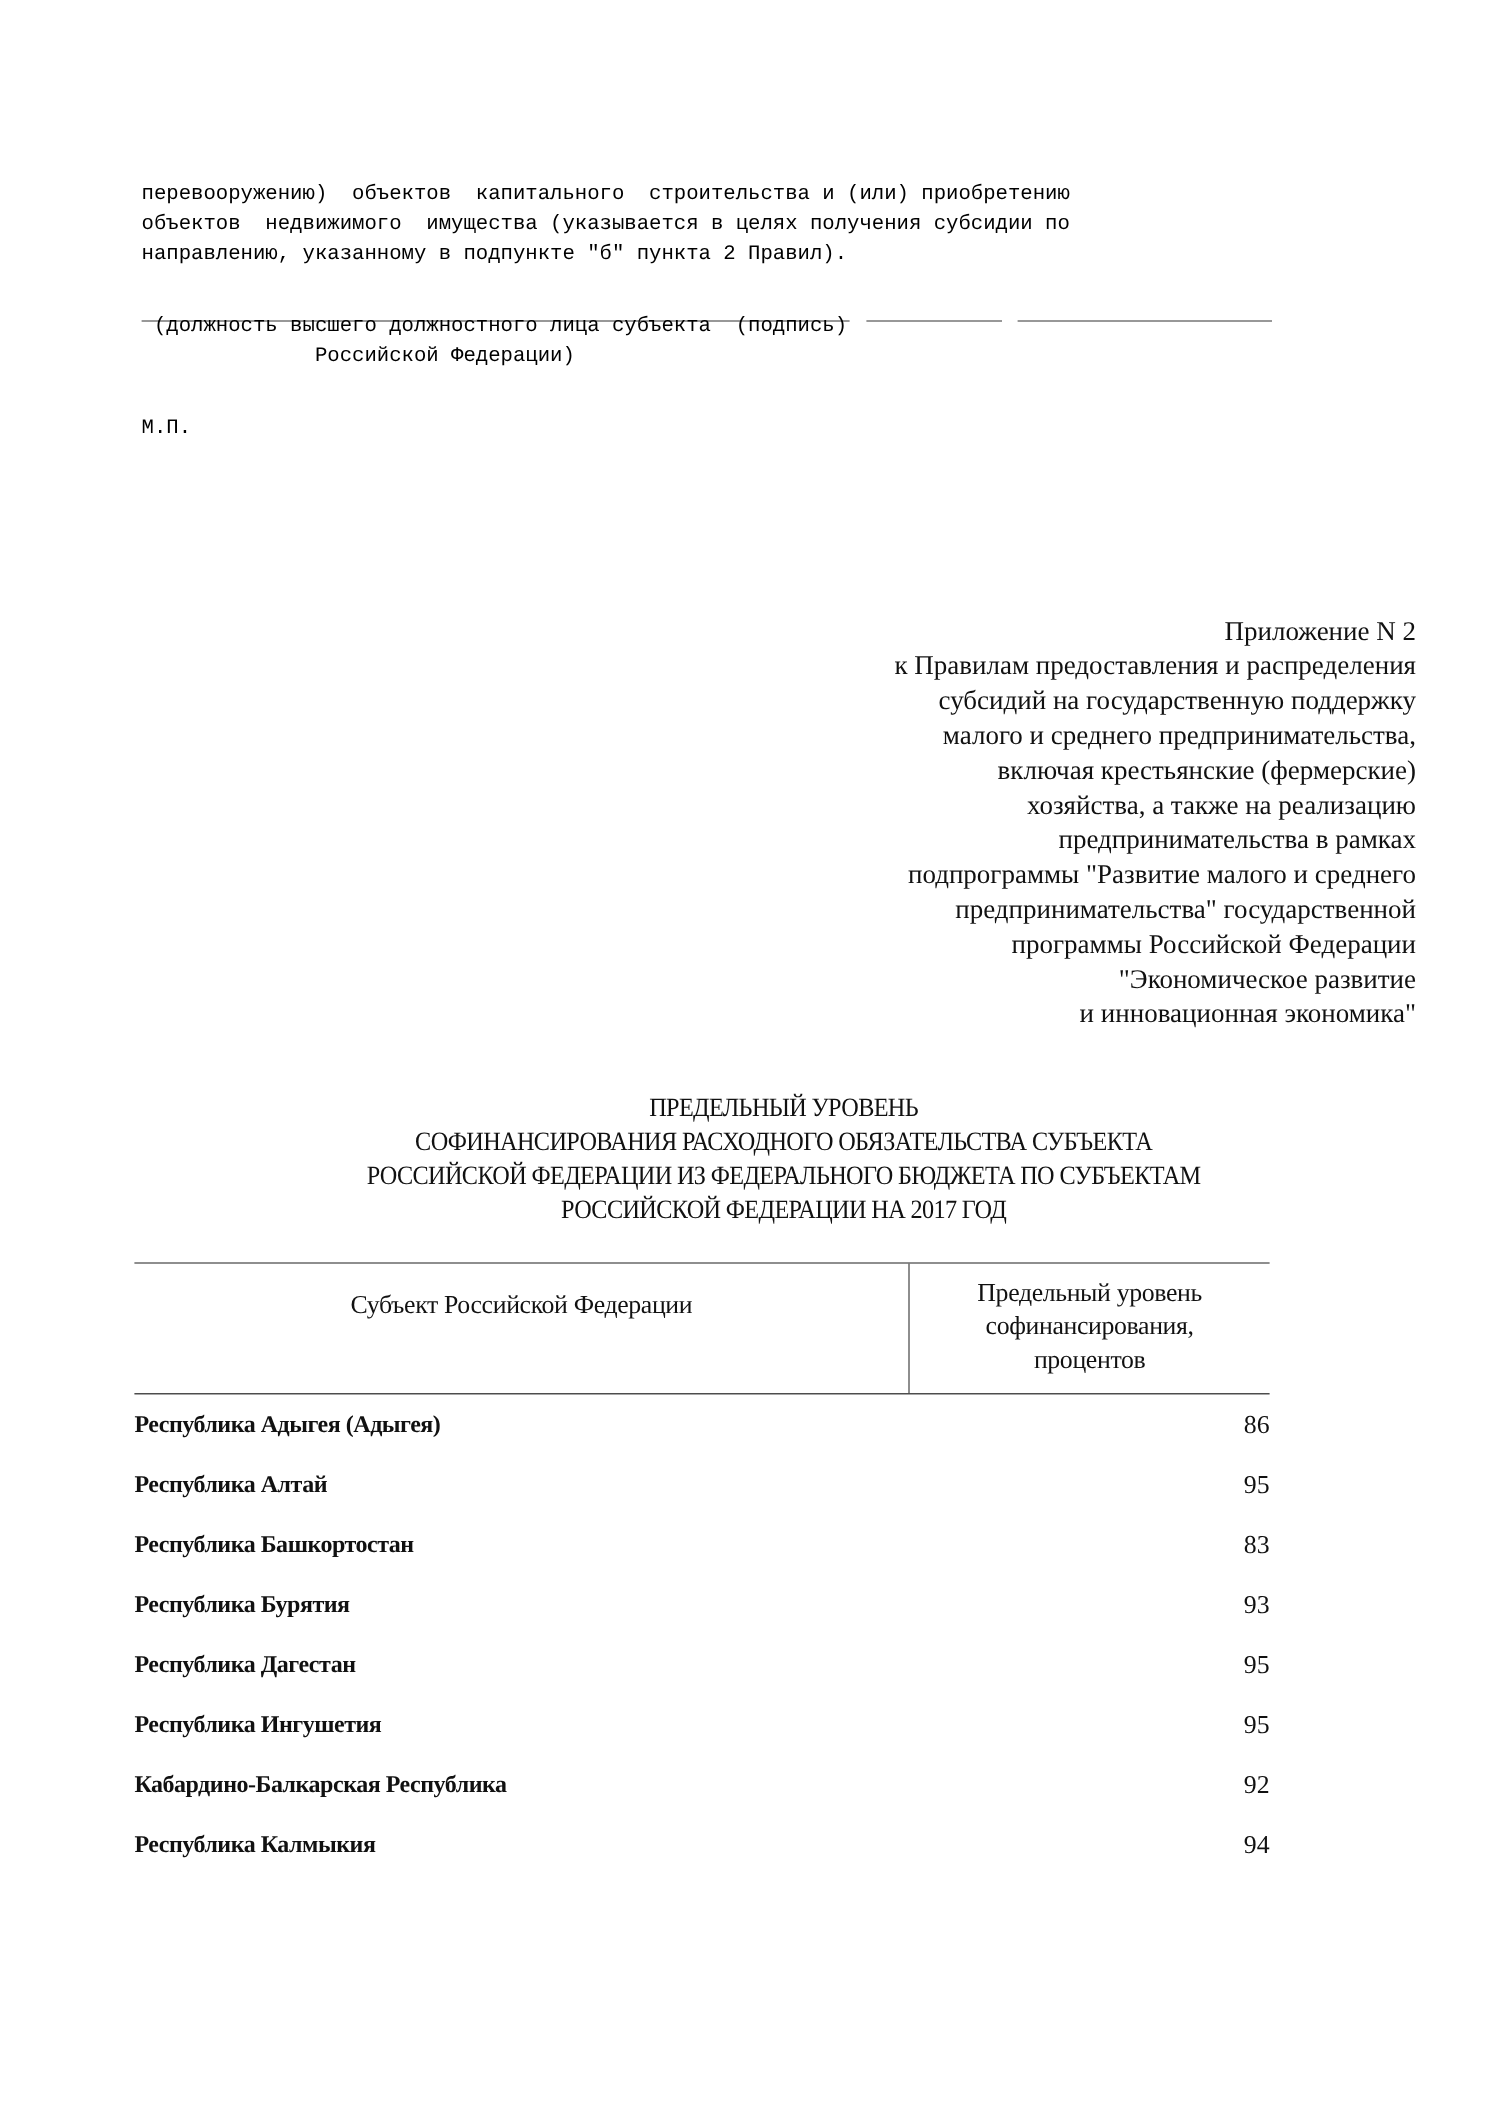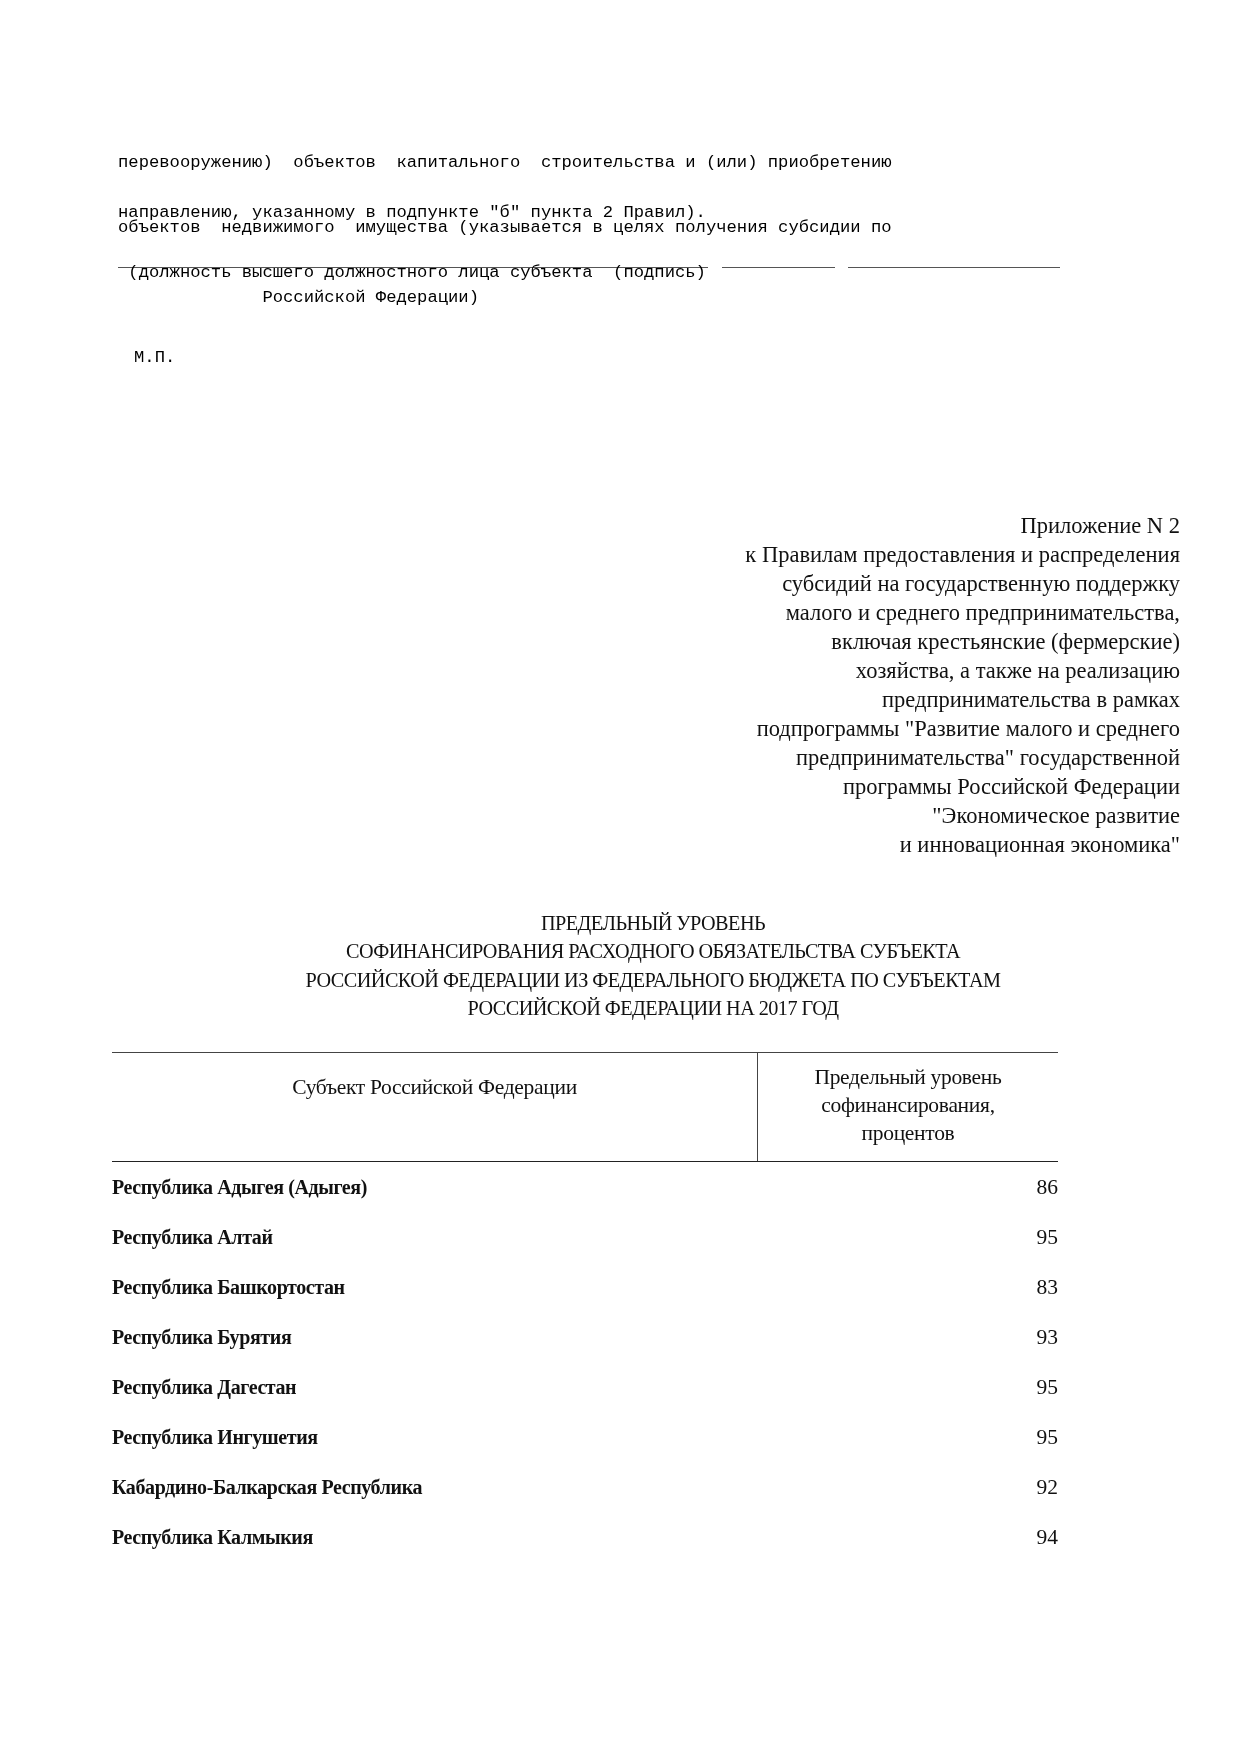--- a/index.html
+++ b/index.html
@@ -18,34 +18,34 @@
   .th2 { position: absolute; left: 645px; top: 0; width: 301px; height: 108px; border-left: 1.4px solid #444; text-align: center; font-size: 21.5px; line-height: 28px; padding-top: 10px; box-sizing: border-box; letter-spacing: -0.3px; }
   .trow { position: relative; height: 50px; }
   .td1 { position: absolute; left: 0; top: 11px; font-size: 20px; line-height: 28px; white-space: nowrap; letter-spacing: -0.4px; font-weight: bold; }
   .td2 { position: absolute; left: 645px; width: 301px; top: 11px; text-align: right; font-size: 21.5px; line-height: 28px; }
 </style>
 </head>
 <body>
 
 <div class="mono" style="top:150px;">
   <div class="mono-line" style="top:0px;">перевооружению)  объектов  капитального  строительства и (или) приобретению</div>
-  <div class="mono-line" style="top:25px;margin-top:40px;">объектов  недвижимого  имущества (указывается в целях получения субсидии по</div>
+  <div class="mono-line" style="top:25px;">объектов  недвижимого  имущества (указывается в целях получения субсидии по</div>
   <div class="mono-line" style="top:50px;">направлению, указанному в подпункте "б" пункта 2 Правил).</div>
 </div>
 
 <div class="sig-rule" style="left:118px; width:590px;"></div>
 <div class="sig-rule" style="left:722px; width:113px;"></div>
 <div class="sig-rule" style="left:848px; width:212px;"></div>
 
 <div class="mono" style="top:260px;">
   <div class="mono-line" style="top:0px;"> (должность высшего должностного лица субъекта  (подпись)</div>
   <div class="mono-line" style="top:25px;">              Российской Федерации)</div>
 </div>
 
-<div class="mono" style="top:345px;margin-left:16px;">
+<div class="mono" style="top:345px;">
   <div class="mono-line" style="top:0px;">М.П.</div>
 </div>
 
 <div class="appendix serif">
   <div>Приложение N 2</div>
   <div>к Правилам предоставления и распределения</div>
   <div>субсидий на государственную поддержку</div>
   <div>малого и среднего предпринимательства,</div>
   <div>включая крестьянские (фермерские)</div>
   <div>хозяйства, а также на реализацию</div>

